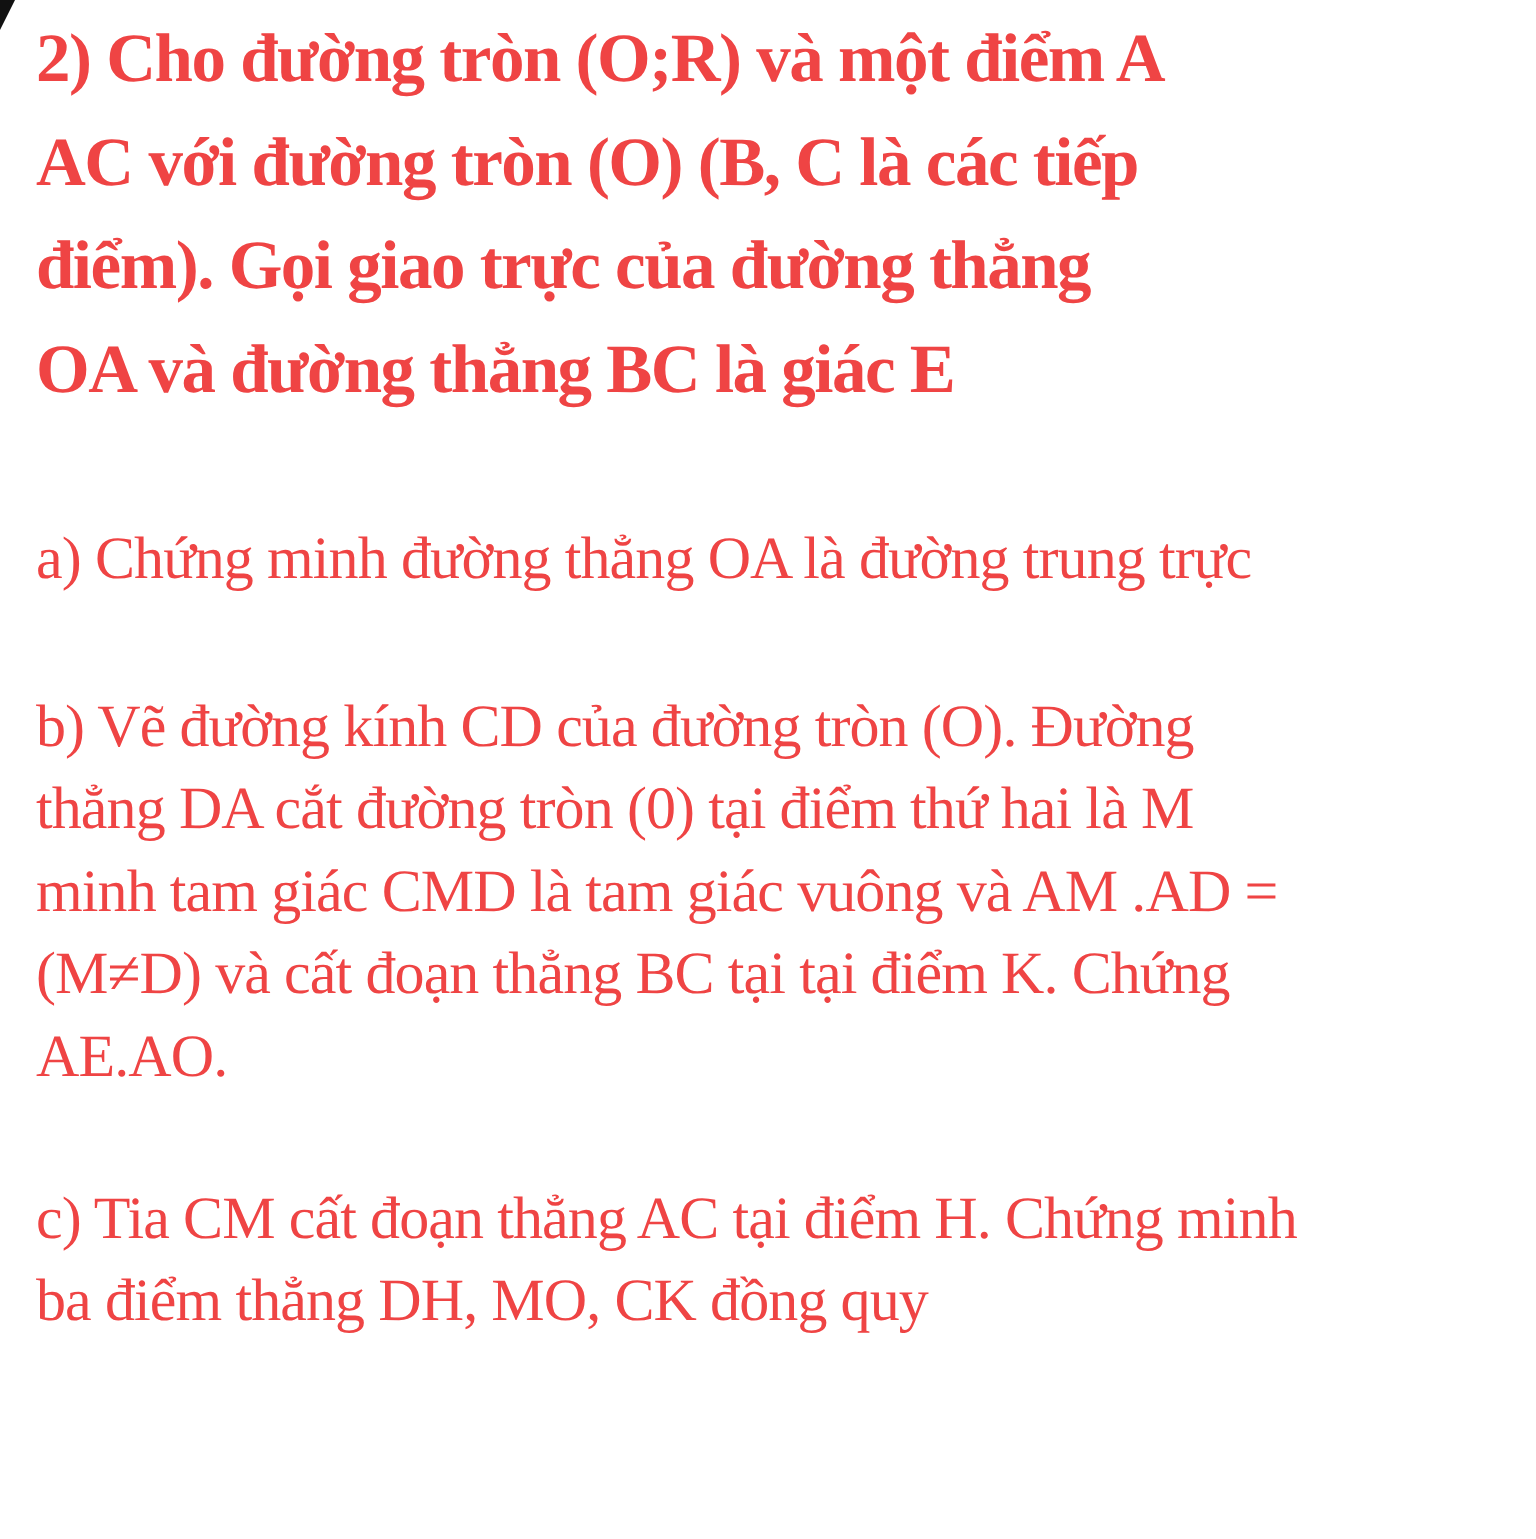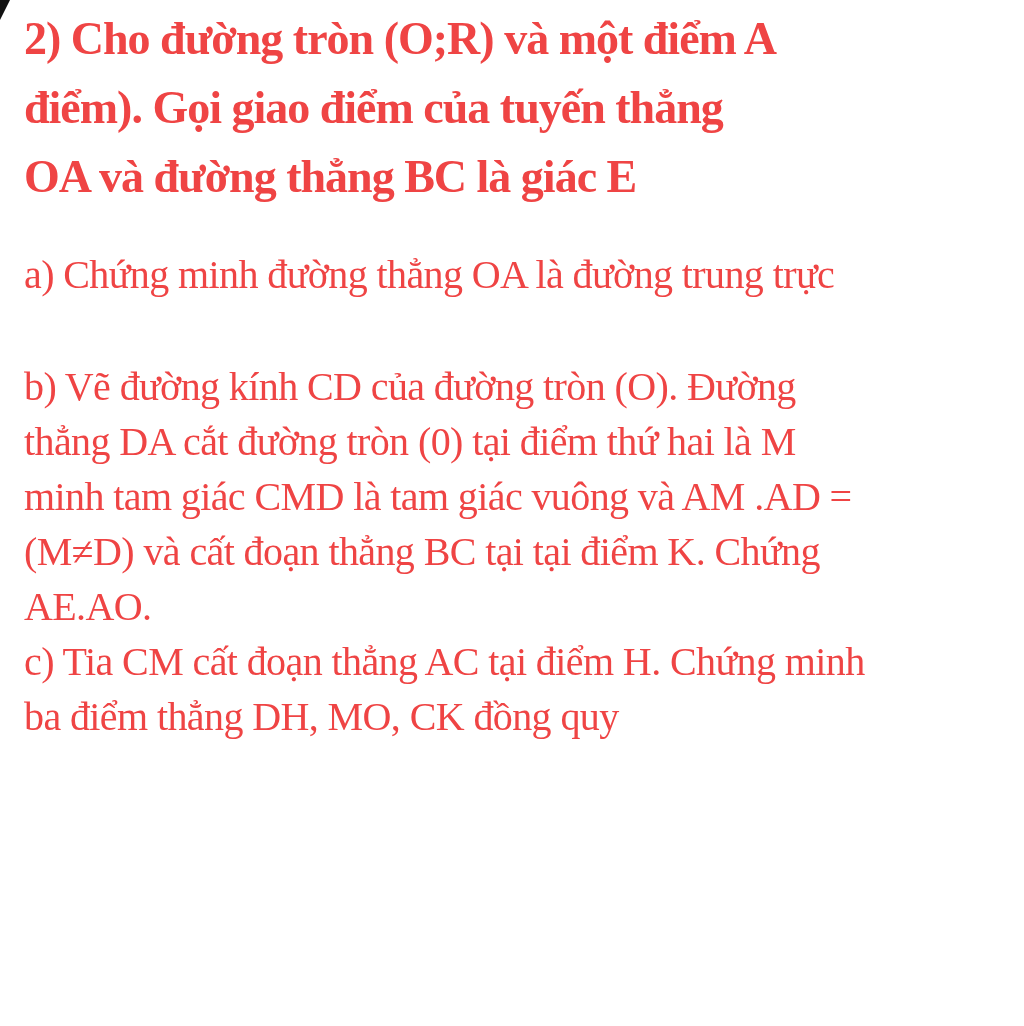--- a/index.html
+++ b/index.html
@@ -36,33 +36,34 @@
     line-height: 69px;
     letter-spacing: -1px;
     margin-top: 2px;
   }
   .body-block {
     font-weight: 400;
     font-size: 40px;
     line-height: 55px;
     letter-spacing: -0.6px;
   }
-  .block-a { margin-top: 36px; }
+  .block-a { margin-top: 64px; }
   .block-b { margin-top: 57px; }
-  .block-c { }
+  .block-c { margin-top: 53px; }
 </style>
 </head>
 <body>
 
 <div class="page">
   <div class="corner-artifact"></div>
 
   <div class="header-block">
     <div class="line">2) Cho đường tròn (O;R) và một điểm A</div>
-    <div class="line">điểm). Gọi giao điểm của tuyến thẳng</div>
+    <div class="line">AC với đường tròn (O) (B, C là các tiếp</div>
+    <div class="line">điểm). Gọi giao trực của đường thẳng</div>
     <div class="line">OA và đường thẳng BC là giác E</div>
   </div>
 
   <div class="body-block block-a">
     <div class="line">a) Chứng minh đường thẳng OA là đường trung trực</div>
   </div>
 
   <div class="body-block block-b">
     <div class="line">b) Vẽ đường kính CD của đường tròn (O). Đường</div>
     <div class="line">thẳng DA cắt đường tròn (0) tại điểm thứ hai là M</div>

